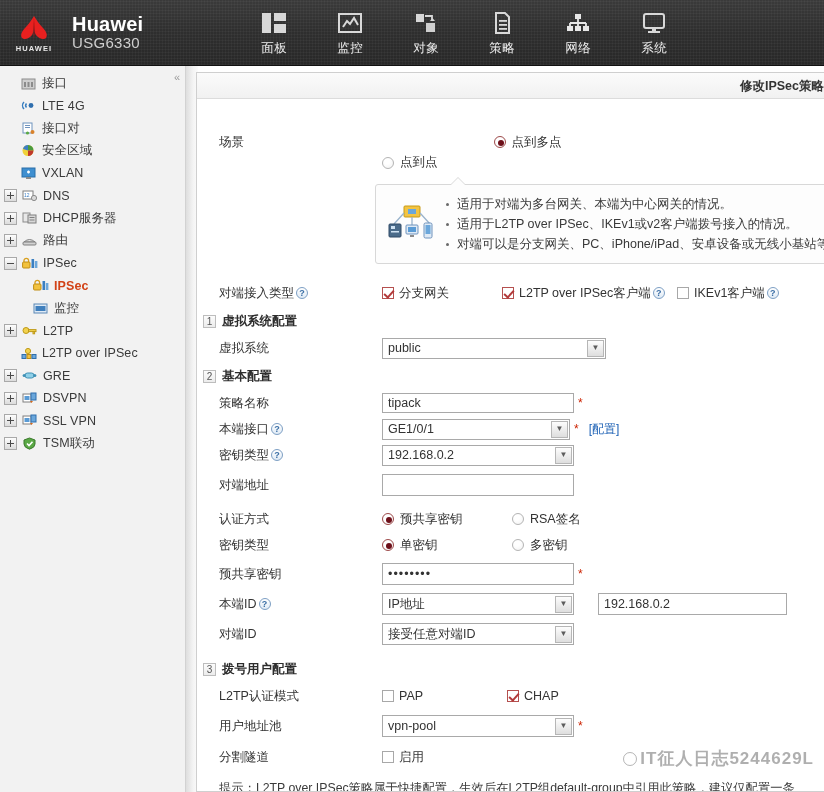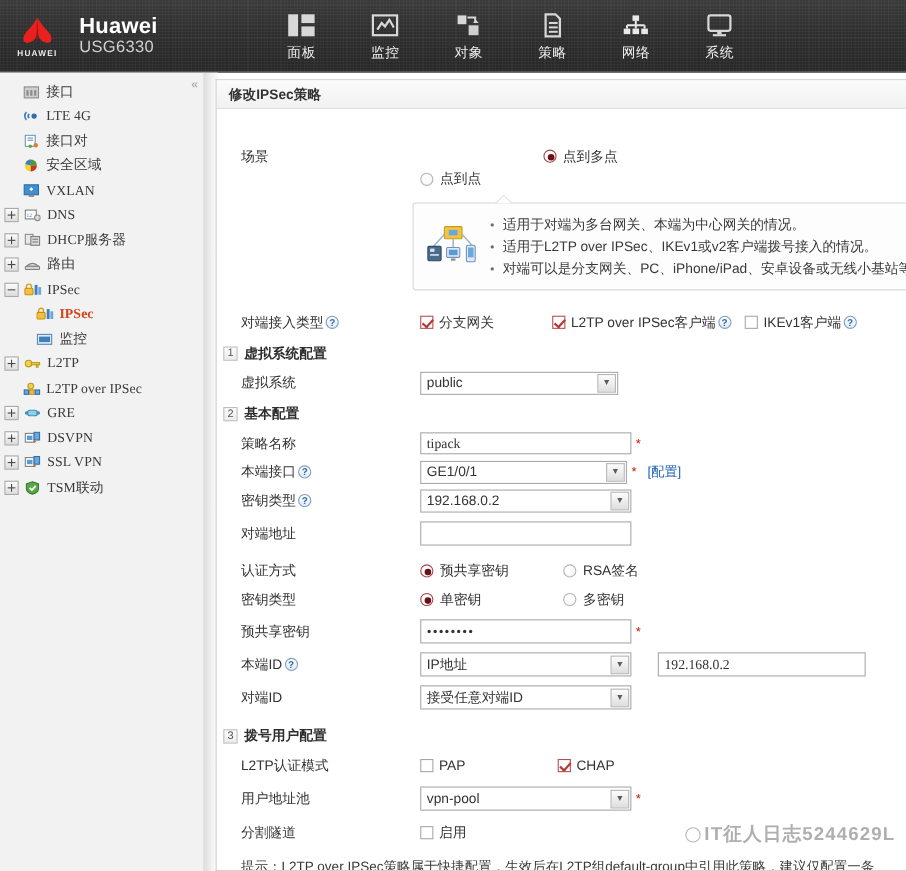--- a/index.html
+++ b/index.html
@@ -51,21 +51,21 @@
     position: absolute; top: 66px; left: 0;
     width: 186px; height: 726px;
     background: #f2f2f2;
     border-right: 1px solid #d2d2d2;
     overflow: hidden;
     padding-top: 6px;
   }
   .tree-row {
     display: flex; align-items: center;
     height: 22.5px; padding-left: 4px;
-    cursor: pointer; white-space: nowrap; font-family: Liberation Serif, serif;
+    cursor: pointer; white-space: nowrap;
   }
   .expander {
     width: 13px; height: 13px; flex: 0 0 13px;
     margin-right: 4px;
     border: 1px solid #a9a9a9;
     background: linear-gradient(180deg,#fdfdfd,#dcdcdc);
     position: relative;
   }
   .expander::before {
     content:""; position:absolute; left:2px; top:5px;
@@ -100,20 +100,21 @@
     border: 1px solid #cfcfcf;
     border-right: none;
     overflow: hidden;
   }
   .panel-title {
     height: 26px; line-height: 26px;
     padding-left: 11px;
     font-size: 12.5px; font-weight: bold; color: #333;
     background: linear-gradient(180deg,#fbfbfb,#f1f1f1);
     border-bottom: 1px solid #dcdcdc;
+    text-align: right;
   }
   .body-area { padding: 8px 0 0 0; }
 
   .row { display: flex; align-items: center; min-height: 26px; }
   .row-label {
     width: 185px; flex: 0 0 185px;
     padding-left: 22px; font-size: 12.5px; color: #333;
     display:flex; align-items:center;
   }
   .row-field { display:flex; align-items:center; }
@@ -153,21 +154,21 @@
     width: 4px; height: 8px;
     border: solid #b33a3a; border-width: 0 2px 2px 0;
     transform: rotate(42deg);
   }
   .opt-label { font-size: 12.5px; color:#333; }
 
   
   .txt {
     height: 20px; border: 1px solid #a9a9a9; background:#fff;
     font-size: 12.5px; color:#333; padding: 0 5px;
-    line-height: 18px; font-family: Liberation Serif, serif;
+    line-height: 18px; font-family: Liberation Sans, sans-serif;
   }
   .sel {
     height: 21px; border: 1px solid #a9a9a9; background:#fff;
     font-size: 12.5px; color:#333; display:flex; align-items:center;
     cursor:pointer;
   }
   .sel .sel-val { flex:1; padding-left: 5px; white-space:nowrap; overflow:hidden; }
   .sel .sel-arrow {
     width: 17px; height: 17px; margin: 1px 1px 1px 0;
     border: 1px solid #b6b6b6;
@@ -630,21 +631,21 @@
       </div>
 
       <div class="section-head">
         <span class="sec-num">1</span>
         <span class="sec-title">虚拟系统配置</span>
       </div>
 
       <div class="row">
         <div class="row-label">虚拟系统</div>
         <div class="row-field">
-          <div class="sel" style="width:180px;">
+          <div class="sel" style="width:224px;">
             <span class="sel-val">public</span>
             <span class="sel-arrow">▼</span>
           </div>
         </div>
       </div>
 
       <div class="section-head">
         <span class="sec-num">2</span>
         <span class="sec-title">基本配置</span>
       </div>

